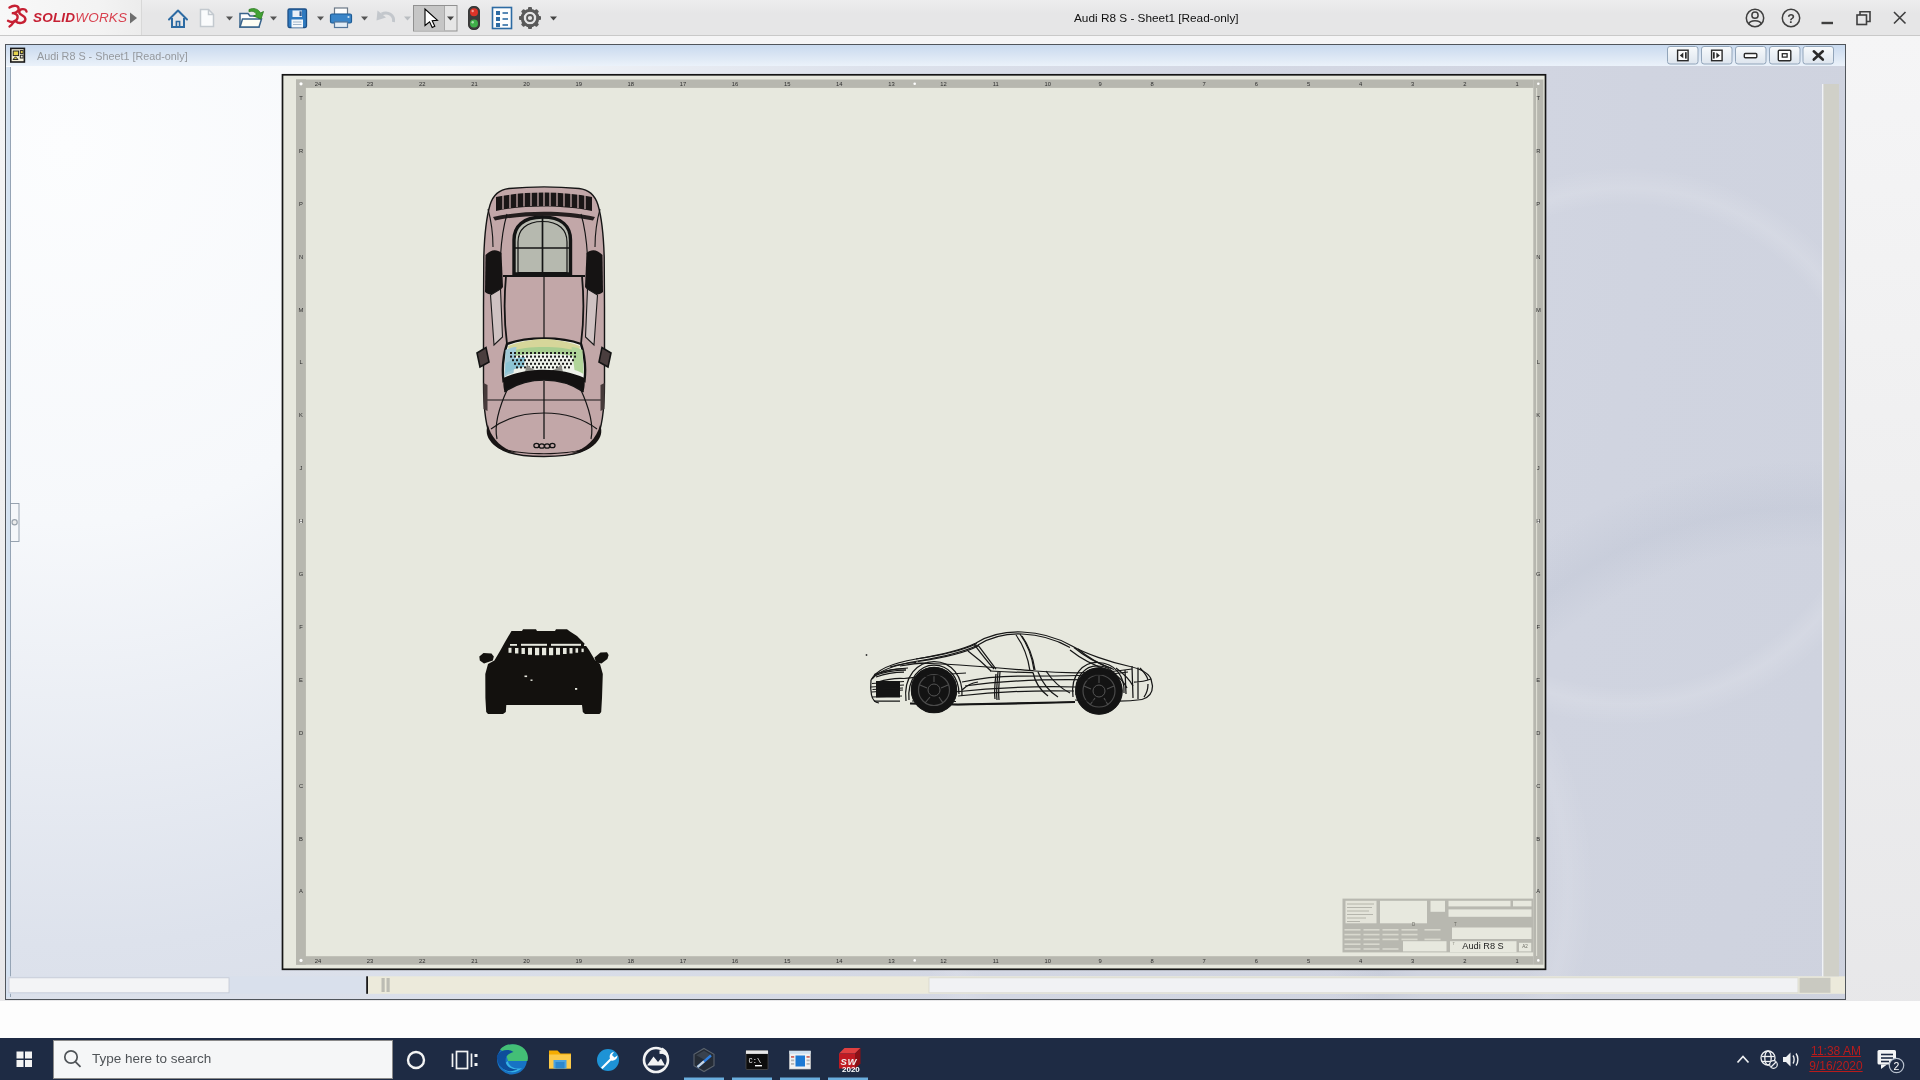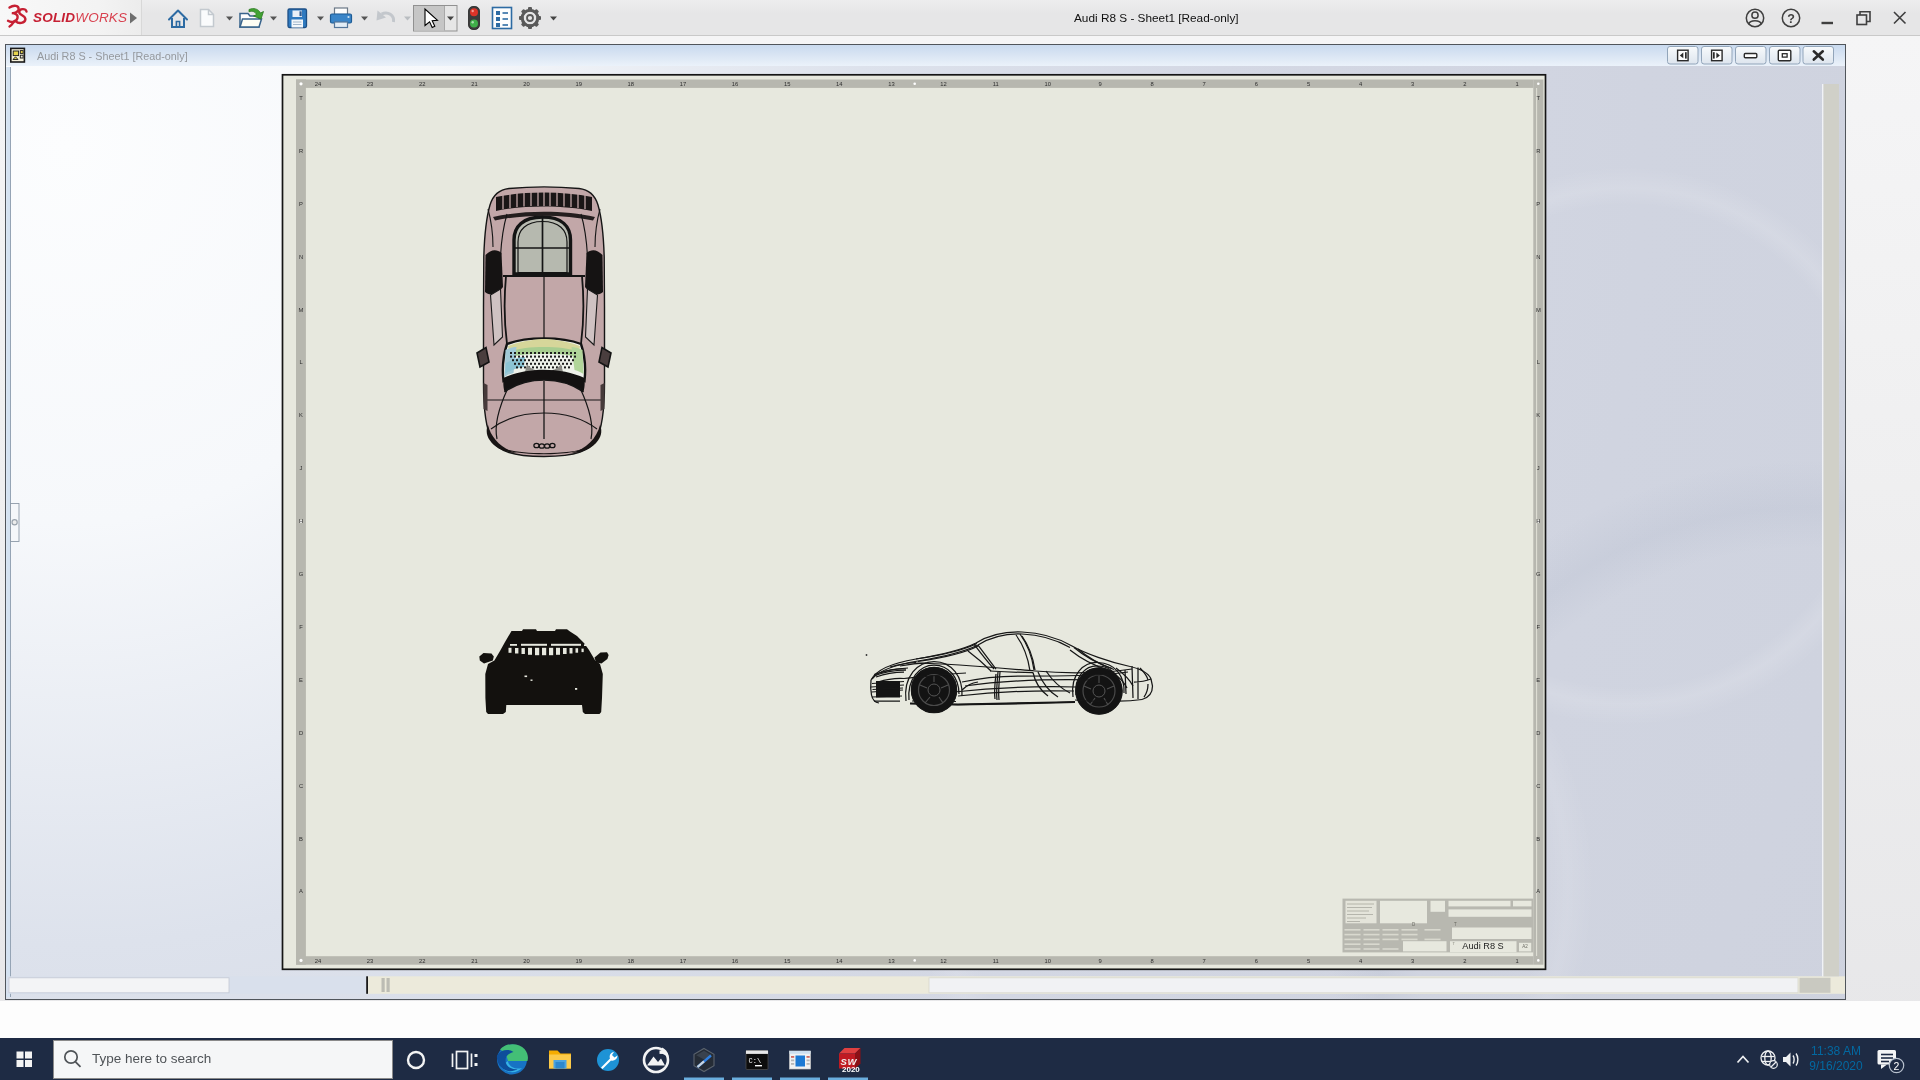--- a/index.html
+++ b/index.html
@@ -26,21 +26,21 @@
       radial-gradient(circle 520px at 1250px 820px, rgba(255,255,255,0) 55%, rgba(255,255,255,0.10) 60%, rgba(255,255,255,0) 65%),
       radial-gradient(circle 680px at 1800px 870px, rgba(70,90,130,0) 57%, rgba(70,90,130,0.05) 63%, rgba(70,90,130,0) 70%),
       radial-gradient(circle 2100px at 60px 80px, #fcfdfe 0%, #f6f8fb 18%, #dde2ec 38%, #d4d8e4 55%, #d0d4e0 75%, #ced2de 100%);
   }
   #taskbar { position:absolute; left:0; top:1038px; width:1920px; height:42px;
     background:#1e2b44; }
   #searchbox { position:absolute; left:53px; top:1040px; width:340px; height:39px;
     background:#f5f6f7; border:1px solid #8a8a8a; }
   #searchtext { position:absolute; left:92px; top:1051px; font-size:13.5px; color:#4f5357; }
   #clock { position:absolute; left:1805px; top:1044px; width:62px; text-align:center;
-    font-size:12px; color:#0369a1; line-height:15px; }
+    font-size:12px; color:#b91c1c; line-height:15px;text-decoration:underline; }
 </style>
 </head>
 <body>
 <div id="topbar">
     <div id="logozone"></div>
   </div>
 <div id="apptitle">Audi R8 S - Sheet1 [Read-only]</div>
 <div id="mdi"></div>
 <div id="mdibottom"></div>
 <div id="child">

